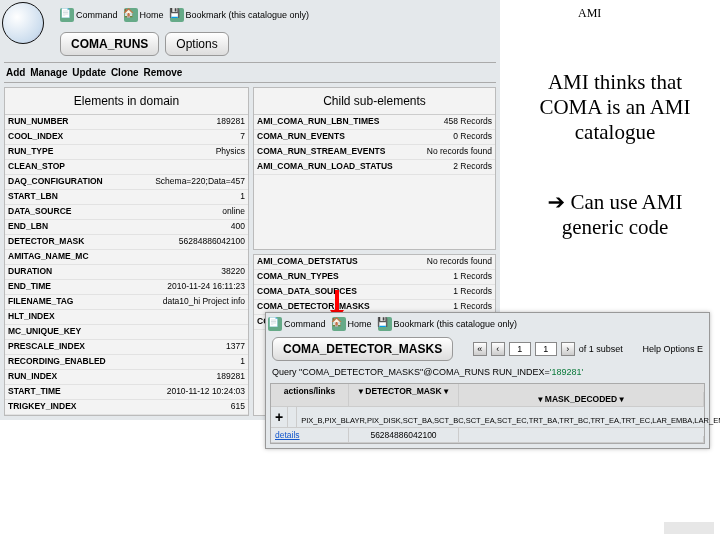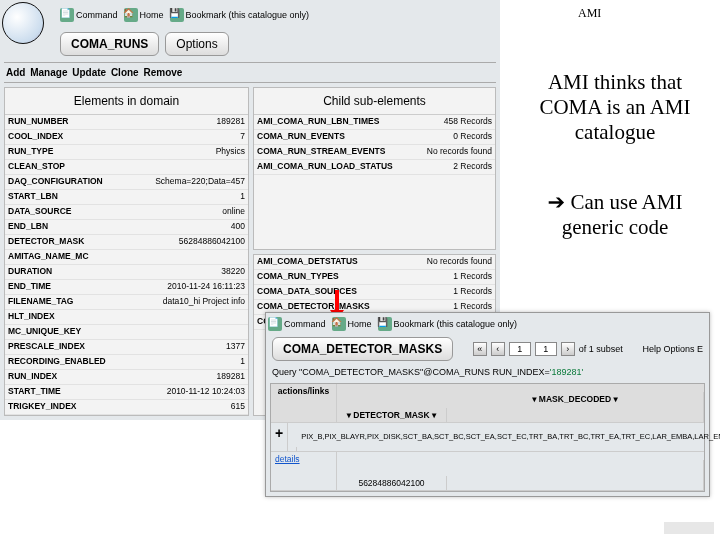--- a/index.html
+++ b/index.html
@@ -99,22 +99,22 @@
   .inset .ctrlbar { display:flex; align-items:center; justify-content:space-between; padding:2px 6px; }
   .pager { display:flex; align-items:center; gap:4px; }
   .pg-btn { display:inline-block; width:14px; height:14px; border:1px solid #888; background:linear-gradient(#fff,#ccc); text-align:center; line-height:12px; cursor:pointer; font-size:9px; }
   .pg-input { width:22px; height:14px; border:1px solid #888; font-size:9px; text-align:center; }
   .query { padding:4px 6px; font-size:9px; }
   .query .qidx { color:#0a7a3a; }
   .inset-table { border:1px solid #aaa; margin:2px 4px 4px; }
   .itrow { display:flex; border-bottom:1px solid #ccc; }
   .itcell { border-right:1px solid #ccc; padding:2px 4px; font-size:8.5px; }
   .ithead { background:#ddd; font-weight:bold; text-align:center; }
-  .c1 { width:66px; }
-  .c2 { width:110px; text-align:center;margin-top:24px; }
+  .c1 { width:78px; }
+  .c2 { width:110px; text-align:center; }
   .c3 { flex:1; text-align:center;margin-top:8px; }
 
   .plus { font-size:14px; font-weight:bold; text-align:center; }
   .link { color:#1155cc; text-decoration:underline; cursor:pointer; }
   .footer-hint { position:absolute; bottom:6px; right:6px; width:50px; height:12px; background:#888; opacity:.2; }
 </style>
 </head>
 <body>
 
 <div class="canvas">

